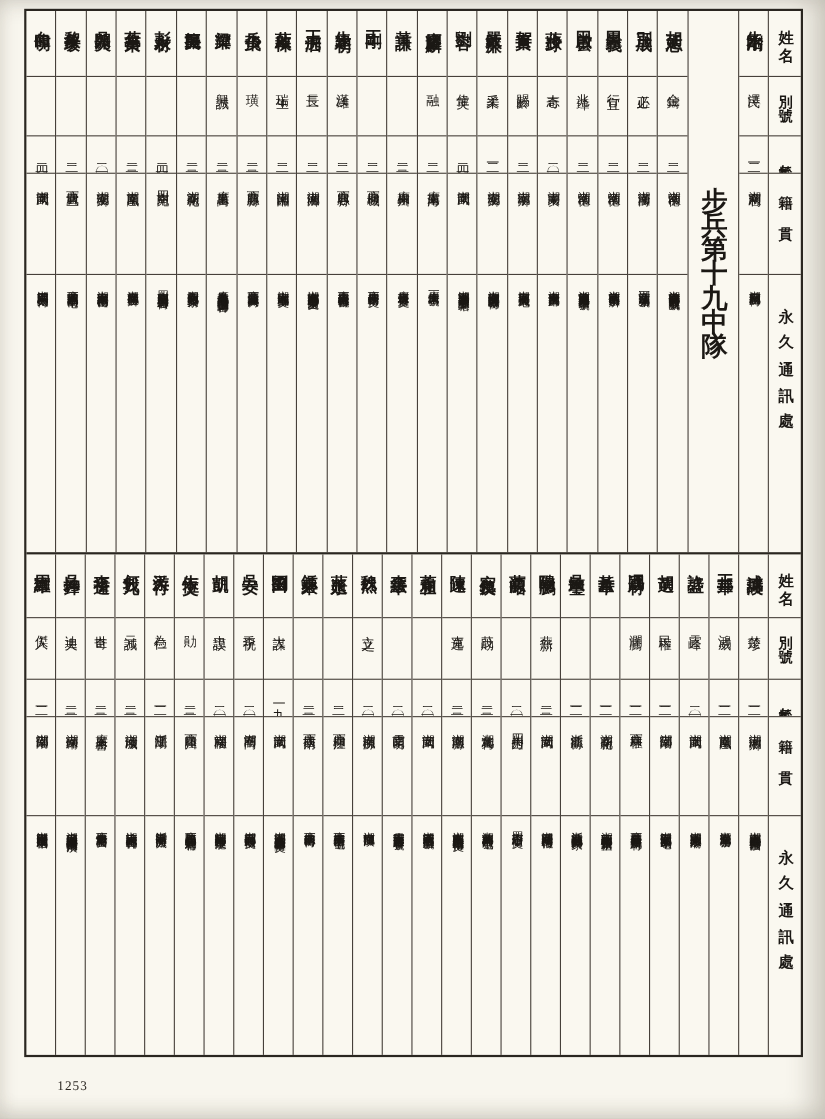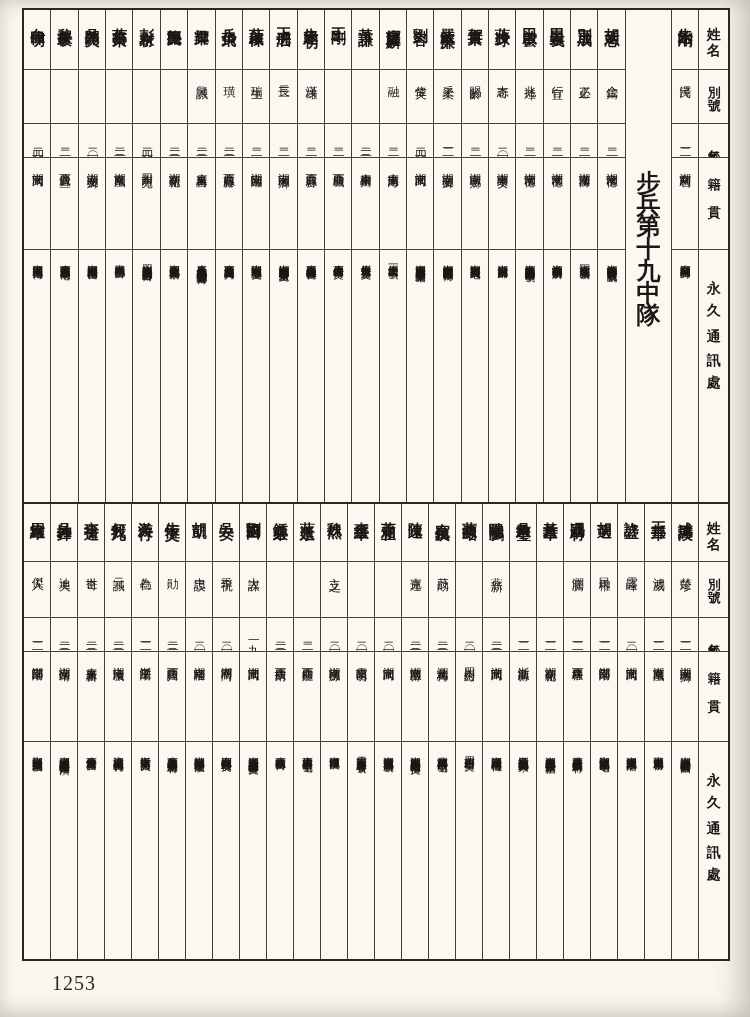--- a/index.html
+++ b/index.html
@@ -54,21 +54,21 @@
   .hdr-name{font-size:14px;letter-spacing:16px}
   .hdr-alias{font-size:13px;letter-spacing:12px}
   .hdr-age{font-size:12px;letter-spacing:2px}
   .hdr-native{font-size:13px;letter-spacing:28px;padding-top:4px}
   .hdr-addr{font-size:14px;letter-spacing:24px;padding-top:12px}
 
   .section-label{font-size:24px;font-weight:700;letter-spacing:22px;padding-top:140px}
 
   .pagenum{
     position:absolute;left:52px;bottom:22px;
-    font-size:20px;letter-spacing:1px;color:#2c2822;
+    font-size:12px;letter-spacing:1px;color:#2c2822;
     font-family:"Liberation Serif","DejaVu Serif",serif;
   }
 </style>
 </head>
 <body>
 
 <div class="paper">
   <div class="frame">
     <div class="rtable" id="t0">
         <div class="col header-col">

